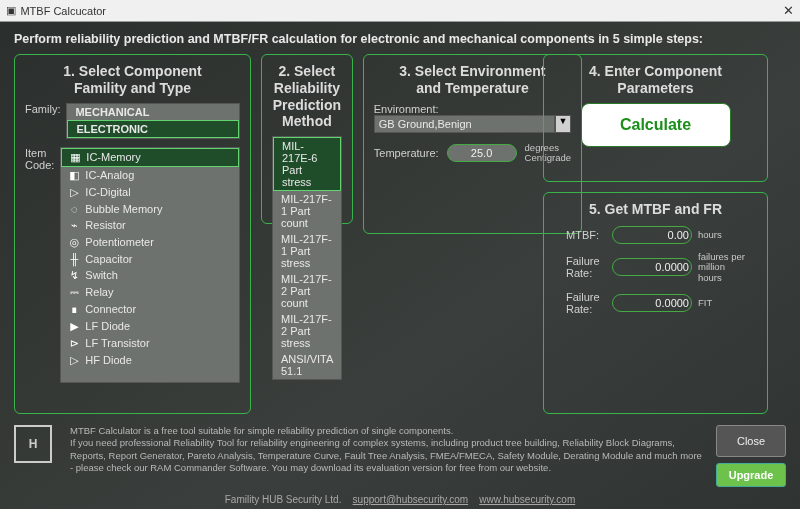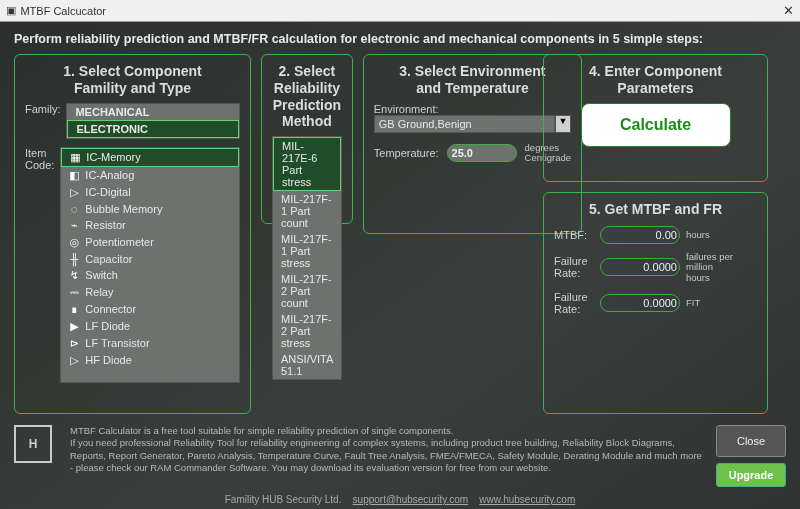--- a/index.html
+++ b/index.html
@@ -26,23 +26,23 @@
 .ic-row.sel { background: #1f4d2a; border: 1px solid #63d471; }
 .ic-icon { width: 14px; display: inline-block; text-align: center; color: #fff; font-size: 11px; }
 .itemcode::-webkit-scrollbar { width: 14px; }
 .itemcode::-webkit-scrollbar-track { background: #d4d4d4; }
 .itemcode::-webkit-scrollbar-thumb { background: #888; }
 .method-box { background: #6e726f; border: 1px solid #555; }
 .method-item { font-size: 11px; color: #e8e8e8; padding: 2px 8px; cursor: pointer; }
 .method-item.sel { background: #1f4d2a; border: 1px solid #63d471; }
 .env-sel { width: 100%; background: #6e726f; color: #e8e8e8; font-size: 11px; padding: 2px 4px; border: 1px solid #555; }
 .temp-row { display: flex; align-items: center; gap: 8px; margin-top: 10px; }
-.temp-in { width: 70px; background: #6e726f; border: 1px solid #4a4; border-radius: 10px; text-align: left; color: #eee; font-size: 11px; padding: 2px 4px; font-weight: bold; }
+.temp-in { width: 70px; background: #6e726f; border: 1px solid #4a4; border-radius: 10px; text-align: center; color: #eee; font-size: 11px; padding: 2px 4px; }
 .calc-btn { width: 150px; height: 44px; background: #fff; border: 1px solid #2a7a2a; border-radius: 8px; color: #1a8f1a; font-size: 16px; font-weight: 700; cursor: pointer; display: block; margin: 4px auto 0 auto; }
-.result-row { display: flex; align-items: center; gap: 6px; margin: 8px 0; }
+.result-row { display: flex; align-items: center; gap: 6px; margin: 8px 12px; }
 .result-val { width: 80px; background: transparent; border: 1px solid #4a4; border-radius: 10px; text-align: right; color: #eee; font-size: 11px; padding: 2px 2px; }
 .unit { color: #c8c8c8; font-size: 9.5px; line-height: 1.1; }
 .footer { position: absolute; left: 14px; bottom: 22px; right: 14px; display: flex; gap: 10px; align-items: flex-start; }
 .logo { width: 38px; height: 38px; border: 2px solid #ccc; display: flex; align-items: center; justify-content: center; color: #ccc; font-weight: bold; font-size: 12px; }
 .footer-text { flex: 1; color: #b8b8b8; font-size: 9.5px; line-height: 1.3; margin-left: 8px; }
 .btn-std { width: 70px; height: 32px; background: #555; border: 1px solid #888; border-radius: 3px; color: #eee; font-size: 11px; cursor: pointer; }
 .btn-up { width: 70px; height: 24px; background: #6cc24a; border: 1px solid #4a9; border-radius: 3px; color: #fff; font-size: 11px; font-weight: 600; cursor: pointer; }
 .copyright { position: absolute; bottom: 4px; left: 0; right: 0; text-align: center; color: #a8a8a8; font-size: 10px; }
 .copyright a { color: #a8a8a8; text-decoration: underline; }
 .p2a { height: 170px; }

